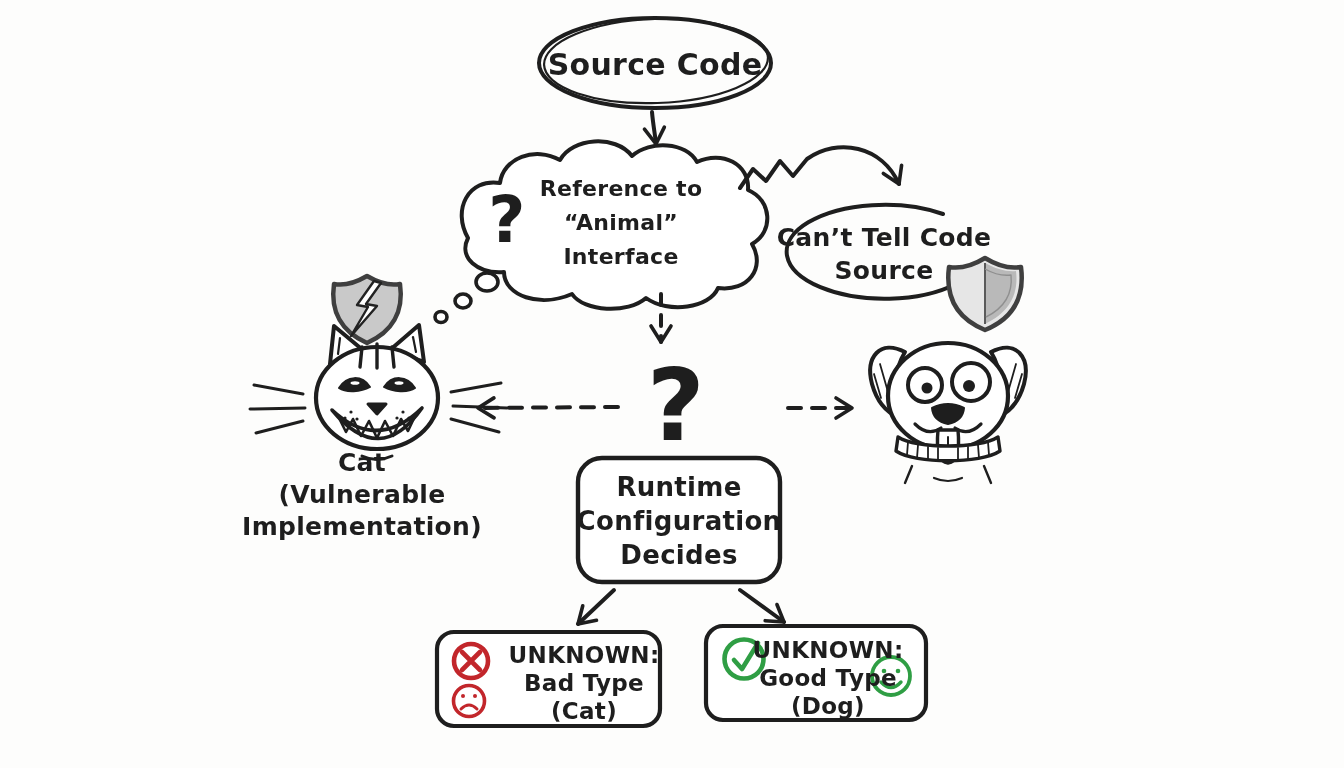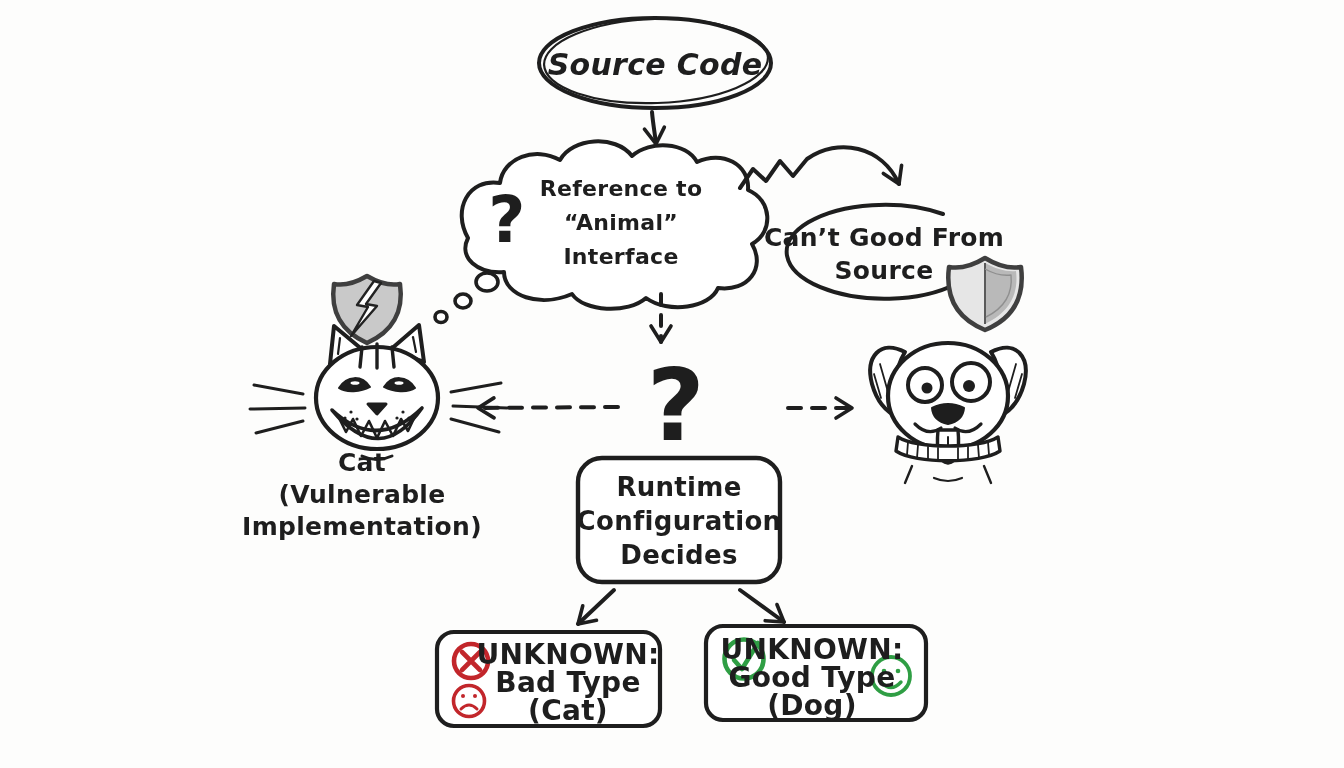--- a/index.html
+++ b/index.html
@@ -6,28 +6,28 @@
   #canvas{
     position:relative;width:1344px;height:768px;background:#fdfdfc;
     overflow:hidden;font-family:"DejaVu Sans","Liberation Sans",sans-serif;
   }
   svg.art{position:absolute;left:0;top:0;width:1344px;height:768px;}
   .hand{
     position:absolute;color:#1e1e1e;font-weight:bold;text-align:center;
     white-space:pre-line;transform:translateX(-50%);letter-spacing:.3px;
     line-height:1.28;
   }
-  .t-source{font-size:30px;font-style:italic;}
+  .t-source{font-size:30px;}
   .t-cloudq{font-size:64px;line-height:1;}
   .t-cloud{font-size:22px;line-height:34px;}
   .t-cant{font-size:25px;line-height:33px;}
   .t-animal{font-size:25px;line-height:32px;}
   .t-bigq{font-size:100px;line-height:1;}
   .t-runtime{font-size:26px;line-height:34px;}
-  .t-outcome{font-size:28px;line-height:28px;}
+  .t-outcome{font-size:23px;line-height:28px;margin-left:16px;}
 </style>
 </head>
 <body>
 
 <div id="canvas">
 
   <svg class="art" viewBox="0 0 1344 768">
     <defs>
       <marker id="ah" markerUnits="userSpaceOnUse" markerWidth="28" markerHeight="28" refX="20" refY="14" orient="auto">
         <path d="M4,4 L20,14 L4,24" fill="none" stroke="#1e1e1e" stroke-width="3.6" stroke-linecap="round" stroke-linejoin="round"></path>
@@ -214,21 +214,21 @@
   </svg>
 
   <div class="hand t-source" style="left:655px;top:46px;">Source Code</div>
 
   <div class="hand t-cloudq" style="left:507px;top:188px;">?</div>
 
   <div class="hand t-cloud" style="left:621px;top:172px;">Reference to
 “Animal”
 Interface</div>
 
-  <div class="hand t-cant" style="left:884px;top:221px;">Can’t Good From
+  <div class="hand t-cant" style="left:884px;top:221px;">Can’t Tell Code
 Source</div>
 
   <div class="hand t-animal" style="left:362px;top:447px;">Cat
 (Vulnerable
 Implementation)</div>
 
 
   <div class="hand t-bigq" style="left:676px;top:356px;">?</div>
 
   <div class="hand t-runtime" style="left:679px;top:470px;text-align:center;">Runtime

